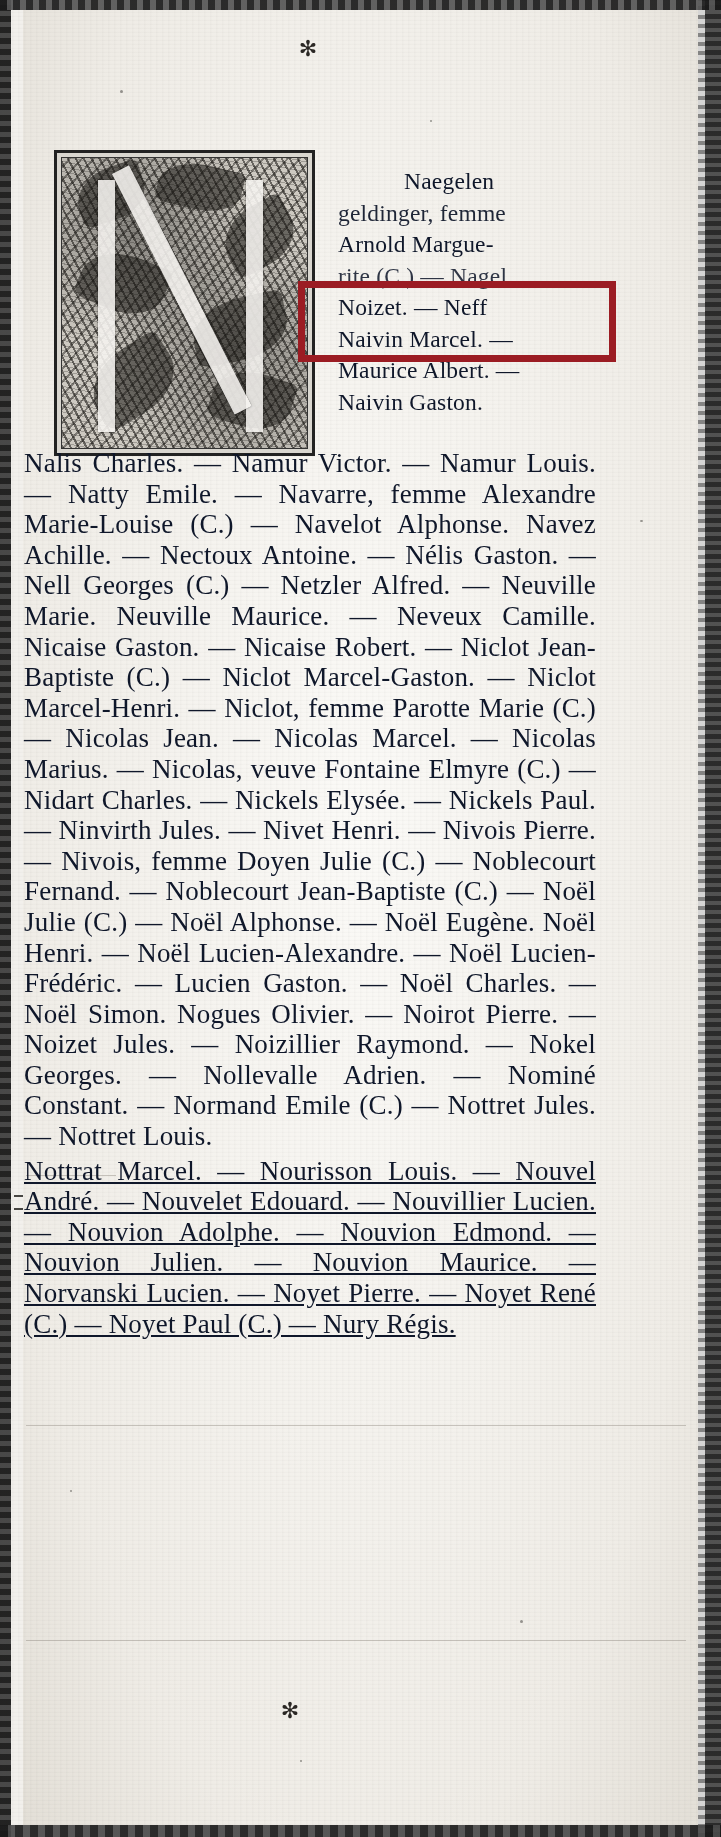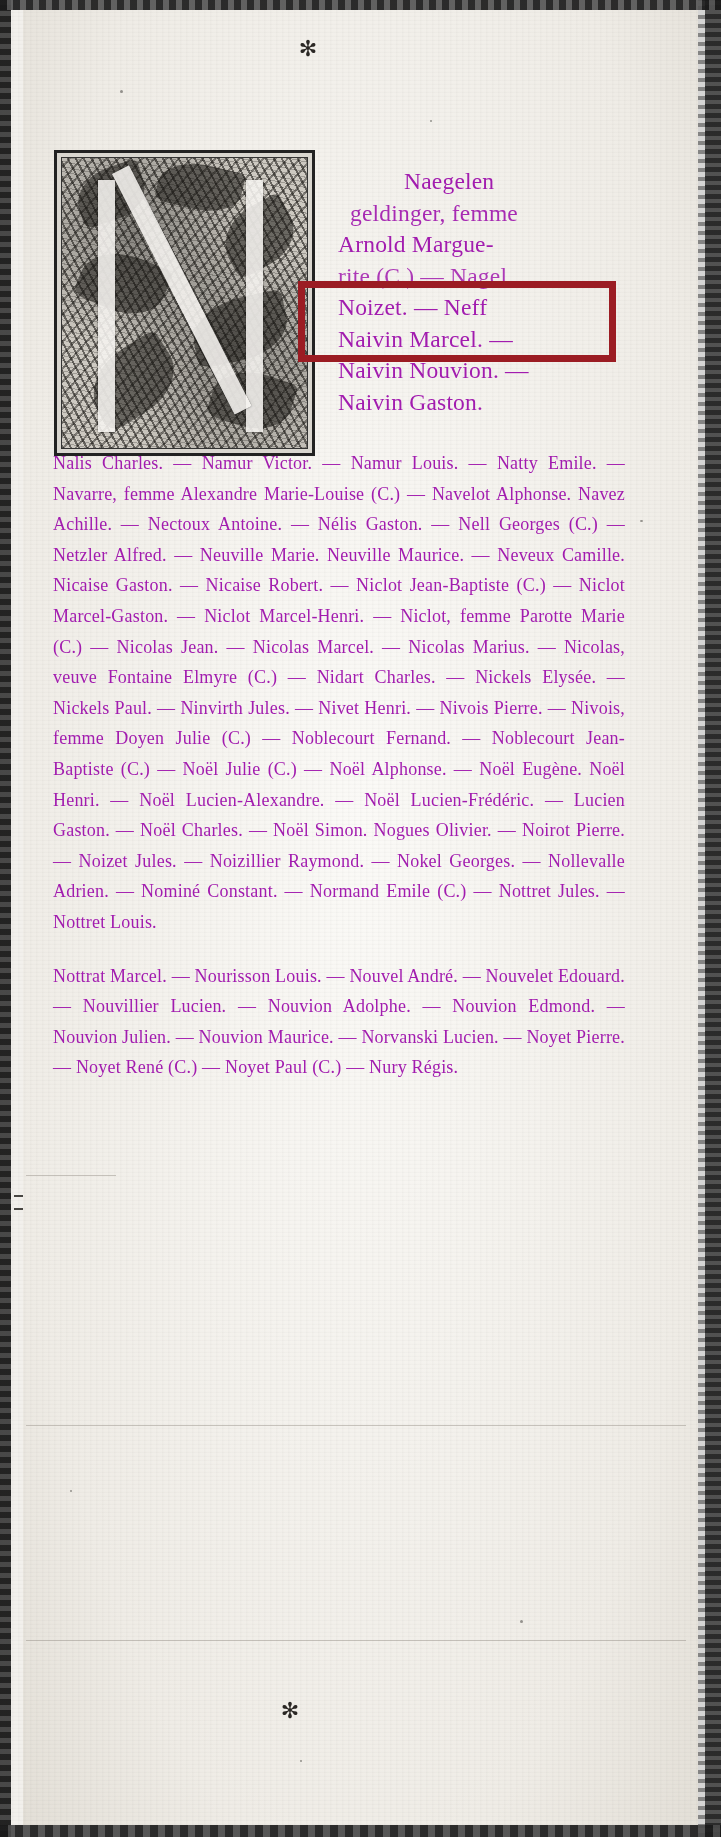--- a/index.html
+++ b/index.html
@@ -133,51 +133,51 @@
     left: 298px; top: 281px;
     width: 318px; height: 81px;
     border: 7px solid #9b1c23;
     box-sizing: border-box;
     z-index: 6;
   }
 
   
   .txt {
     position: absolute;
-    color: #a21caf;
+    color: #0f172a;
     font-family: "Liberation Serif", serif;
     text-align: justify;
     text-justify: inter-word;
     letter-spacing: .2px;
     -webkit-font-smoothing: none;
   }
 
   
   #col-right {
     left: 338px; top: 166px;
     width: 262px;
     font-size: 23.5px;
     line-height: 31.5px;
     z-index: 4;
   }
   #col-right .line { white-space: nowrap; }
 
   
   #col-main {
-    left: 53px; top: 448px;
+    left: 24px; top: 448px;
     width: 572px;
-    font-size: 18px;
+    font-size: 27px;
     line-height: 30.6px;
     z-index: 3;
   }
   #col-main .para { margin: 0 0 0 0; }
-  #col-main .para.p2 { margin-top: 23px; }
-
-  
-  .fade1 { opacity: .93; margin-left: 12px; }
+  #col-main .para.p2 { margin-top: 4px; text-decoration: underline; }
+
+  
+  .fade1 { opacity: .93; }
   .fade2 { opacity: .86; font-family: Liberation Serif, serif; }
 
   
   .margin-tick {
     position: absolute;
     left: 14px;
     width: 9px; height: 2px;
     background: #1d1b18;
     opacity: .8;
   }
@@ -243,21 +243,21 @@
 
   <div id="highlight-box"></div>
 
   <div class="txt" id="col-right">
     <div class="line" style="padding-left:66px;">Naegelen</div>
     <div class="line fade1">geldinger, femme</div>
     <div class="line">Arnold Margue-</div>
     <div class="line fade2">rite (C.) — Nagel</div>
     <div class="line">Noizet. — Neff</div>
     <div class="line">Naivin Marcel. —</div>
-    <div class="line">Naivin Nouvion. —</div>
+    <div class="line">Maurice Albert. —</div>
     <div class="line">Naivin Gaston.</div>
   </div>
 
   <div class="txt" id="col-main">
     <p class="para p1">Nalis Charles. — Namur Victor. — Namur Louis. — Natty Emile. — Navarre, femme Alexandre Marie-Louise (C.) — Navelot Alphonse. Navez Achille. — Nectoux Antoine. — Nélis Gaston. — Nell Georges (C.) — Netzler Alfred. — Neuville Marie. Neuville Maurice. — Neveux Camille. Nicaise Gaston. — Nicaise Robert. — Niclot Jean-Baptiste (C.) — Niclot Marcel-Gaston. — Niclot Marcel-Henri. — Niclot, femme Parotte Marie (C.) — Nicolas Jean. — Nicolas Marcel. — Nicolas Marius. — Nicolas, veuve Fontaine Elmyre (C.) — Nidart Charles. — Nickels Elysée. — Nickels Paul. — Ninvirth Jules. — Nivet Henri. — Nivois Pierre. — Nivois, femme Doyen Julie (C.) — Noblecourt Fernand. — Noblecourt Jean-Baptiste (C.) — Noël Julie (C.) — Noël Alphonse. — Noël Eugène. Noël Henri. — Noël Lucien-Alexandre. — Noël Lucien-Frédéric. — Lucien Gaston. — Noël Charles. — Noël Simon. Nogues Olivier. — Noirot Pierre. — Noizet Jules. — Noizillier Raymond. — Nokel Georges. — Nollevalle Adrien. — Nominé Constant. — Normand Emile (C.) — Nottret Jules. — Nottret Louis.</p>
     <p class="para p2">Nottrat Marcel. — Nourisson Louis. — Nouvel André. — Nouvelet Edouard. — Nouvillier Lucien. — Nouvion Adolphe. — Nouvion Edmond. — Nouvion Julien. — Nouvion Maurice. — Norvanski Lucien. — Noyet Pierre. — Noyet René (C.) — Noyet Paul (C.) — Nury Régis.</p>
   </div>
 
 </div>
 

